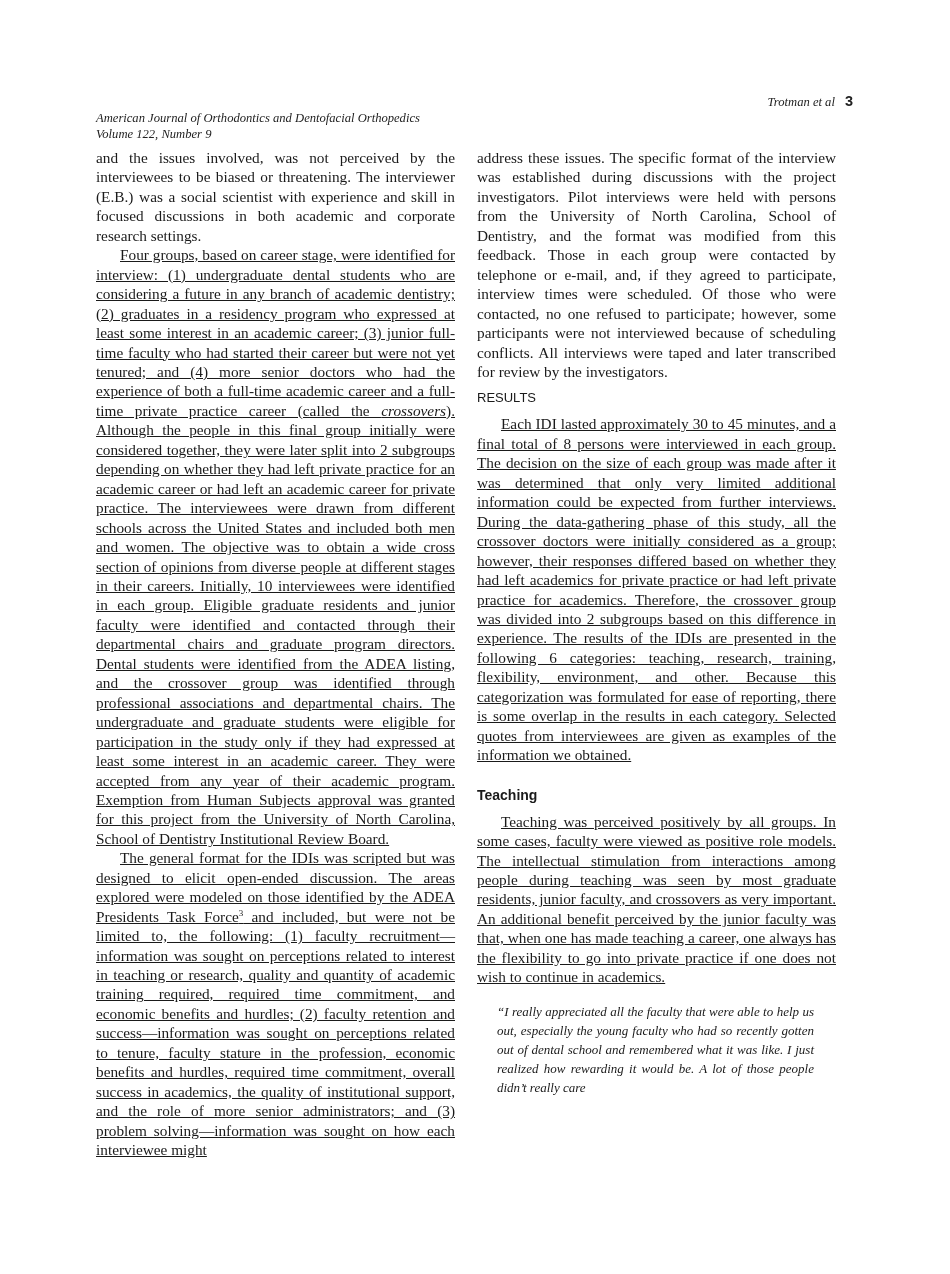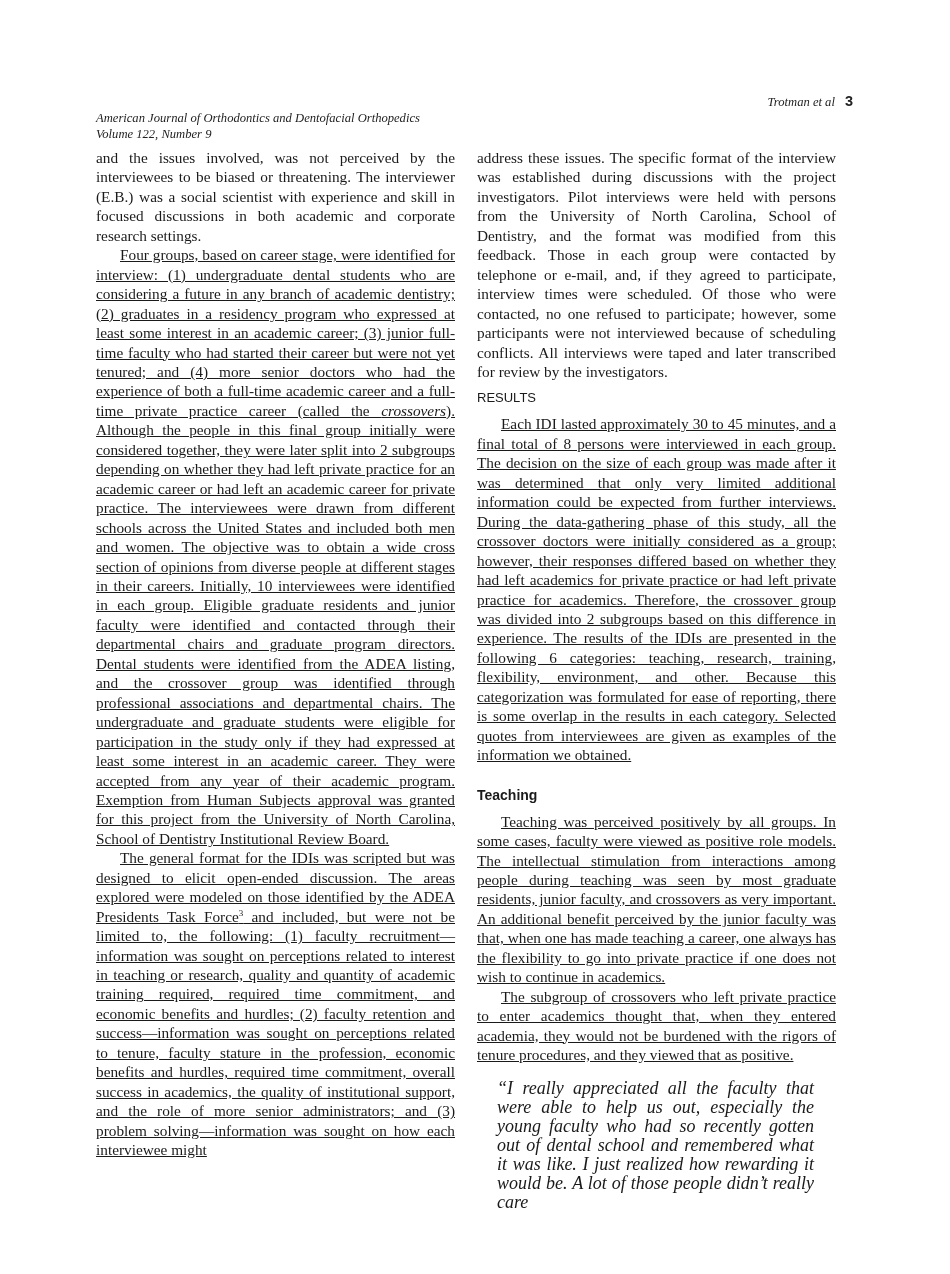--- a/index.html
+++ b/index.html
@@ -8,21 +8,21 @@
   .header .left { position: absolute; left: 0; top: 0; margin-top: 33px; }
   .header .right { position: absolute; right: 0; top: 0; white-space: nowrap; margin-top: 16px; }
   .header .pagenum { font-family: "Liberation Sans", sans-serif; font-style: normal; font-weight: bold; font-size: 14.5px; margin-left: 10px; }
   .col { position: absolute; top: 148px; width: 359px; font-family: "Liberation Serif", serif; font-size: 15.3px; line-height: 19.45px; text-align: justify; hyphens: manual; }
   .col.left { left: 96px; }
   .col.right { left: 477px; }
   p { margin: 0; }
   p.indent { text-indent: 24px; text-decoration: underline; }
   h2.section { font-family: "Liberation Sans", sans-serif; font-weight: normal; font-size: 13px; margin: 8px 0 7px 0; line-height: 18px; }
   h3.subsection { font-family: "Liberation Sans", sans-serif; font-weight: bold; font-size: 14px; margin: 21px 0 8px 0; line-height: 18px; }
-  .quote { margin: 15px 22px 0 20px; font-style: italic; font-size: 18px; line-height: 19px; text-align: justify; }
+  .quote { margin: 15px 22px 0 20px; font-style: italic; font-size: 13px; line-height: 19px; text-align: justify; }
   sup { font-size: 9px; line-height: 0; vertical-align: super; }
 </style>
 </head>
 <body>
 
 <div class="header">
   <div class="left">
     <div>American Journal of Orthodontics and Dentofacial Orthopedics</div>
     <div>Volume 122, Number 9</div>
   </div>
@@ -36,15 +36,14 @@
   <p class="indent"><span>Four groups, based on career stage, were identified for interview: (1) undergraduate dental students who are considering a future in any branch of academic dentistry; (2) graduates in a residency program who expressed at least some interest in an academic career; (3) junior full-time faculty who had started their career but were not yet tenured; and (4) more senior doctors who had the experience of both a full-time academic career and a full-time private practice career (called the </span><i>crossovers</i><span>). Although the people in this final group initially were considered together, they were later split into 2 subgroups depending on whether they had left private practice for an academic career or had left an academic career for private practice. The interviewees were drawn from different schools across the United States and included both men and women. The objec­tive was to obtain a wide cross section of opinions from diverse people at different stages in their careers. Initially, 10 interviewees were identified in each group. Eligible graduate residents and junior faculty were identified and contacted through their departmental chairs and graduate program directors. Dental students were identified from the ADEA listing, and the cross­over group was identified through professional associ­ations and departmental chairs. The undergraduate and graduate students were eligible for participation in the study only if they had expressed at least some interest in an academic career. They were accepted from any year of their academic program. Exemption from Hu­man Subjects approval was granted for this project from the University of North Carolina, School of Dentistry Institutional Review Board.</span></p>
   <p class="indent"><span>The general format for the IDIs was scripted but was designed to elicit open-ended discussion. The areas explored were modeled on those identified by the ADEA Presidents Task Force</span><sup>3</sup><span> and included, but were not be limited to, the following: (1) faculty recruit­ment—information was sought on perceptions related to interest in teaching or research, quality and quantity of academic training required, required time commit­ment, and economic benefits and hurdles; (2) faculty retention and success—information was sought on perceptions related to tenure, faculty stature in the profession, economic benefits and hurdles, required time commitment, overall success in academics, the quality of institutional support, and the role of more senior administrators; and (3) problem solving—infor­mation was sought on how each interviewee might</span></p>
 </div>
 
 <div class="col right">
   <p>address these issues. The specific format of the inter­view was established during discussions with the project investigators. Pilot interviews were held with persons from the University of North Carolina, School of Dentistry, and the format was modified from this feedback. Those in each group were contacted by telephone or e-mail, and, if they agreed to participate, interview times were scheduled. Of those who were contacted, no one refused to participate; however, some participants were not interviewed because of schedul­ing conflicts. All interviews were taped and later transcribed for review by the investigators.</p>
   <h2 class="section">RESULTS</h2>
   <p class="indent">Each IDI lasted approximately 30 to 45 minutes, and a final total of 8 persons were interviewed in each group. The decision on the size of each group was made after it was determined that only very limited additional information could be expected from further interviews. During the data-gathering phase of this study, all the crossover doctors were initially considered as a group; however, their responses differed based on whether they had left academics for private practice or had left private practice for academics. Therefore, the crossover group was divided into 2 subgroups based on this difference in experience. The results of the IDIs are presented in the following 6 categories: teaching, re­search, training, flexibility, environment, and other. Because this categorization was formulated for ease of reporting, there is some overlap in the results in each category. Selected quotes from interviewees are given as examples of the information we obtained.</p>
   <h3 class="subsection">Teaching</h3>
   <p class="indent">Teaching was perceived positively by all groups. In some cases, faculty were viewed as positive role models. The intellectual stimulation from interactions among people during teaching was seen by most graduate residents, junior faculty, and crossovers as very important. An additional benefit perceived by the junior faculty was that, when one has made teaching a career, one always has the flexibility to go into private practice if one does not wish to continue in academics.</p>
-  <p class="indent">The subgroup of crossovers who left private prac­tice to enter academics thought that, when they entered academia, they would not be burdened with the rigors of tenure procedures, and they viewed that as positive.</p>
   <p class="quote">“I really appreciated all the faculty that were able to help us out, especially the young faculty who had so recently gotten out of dental school and remembered what it was like. I just realized how rewarding it would be. A lot of those people didn’t really care</p>
 </div>
 
 </body></html>

